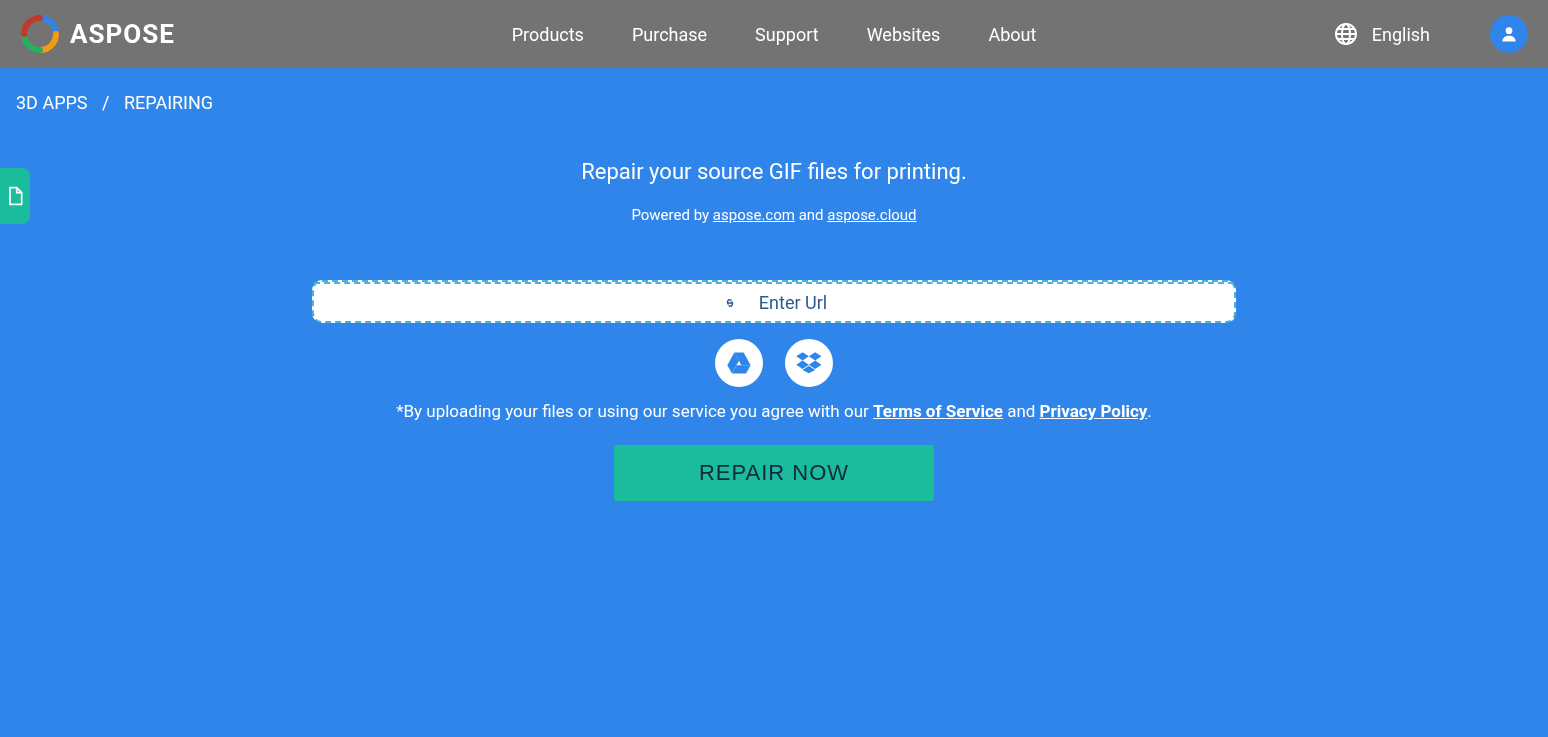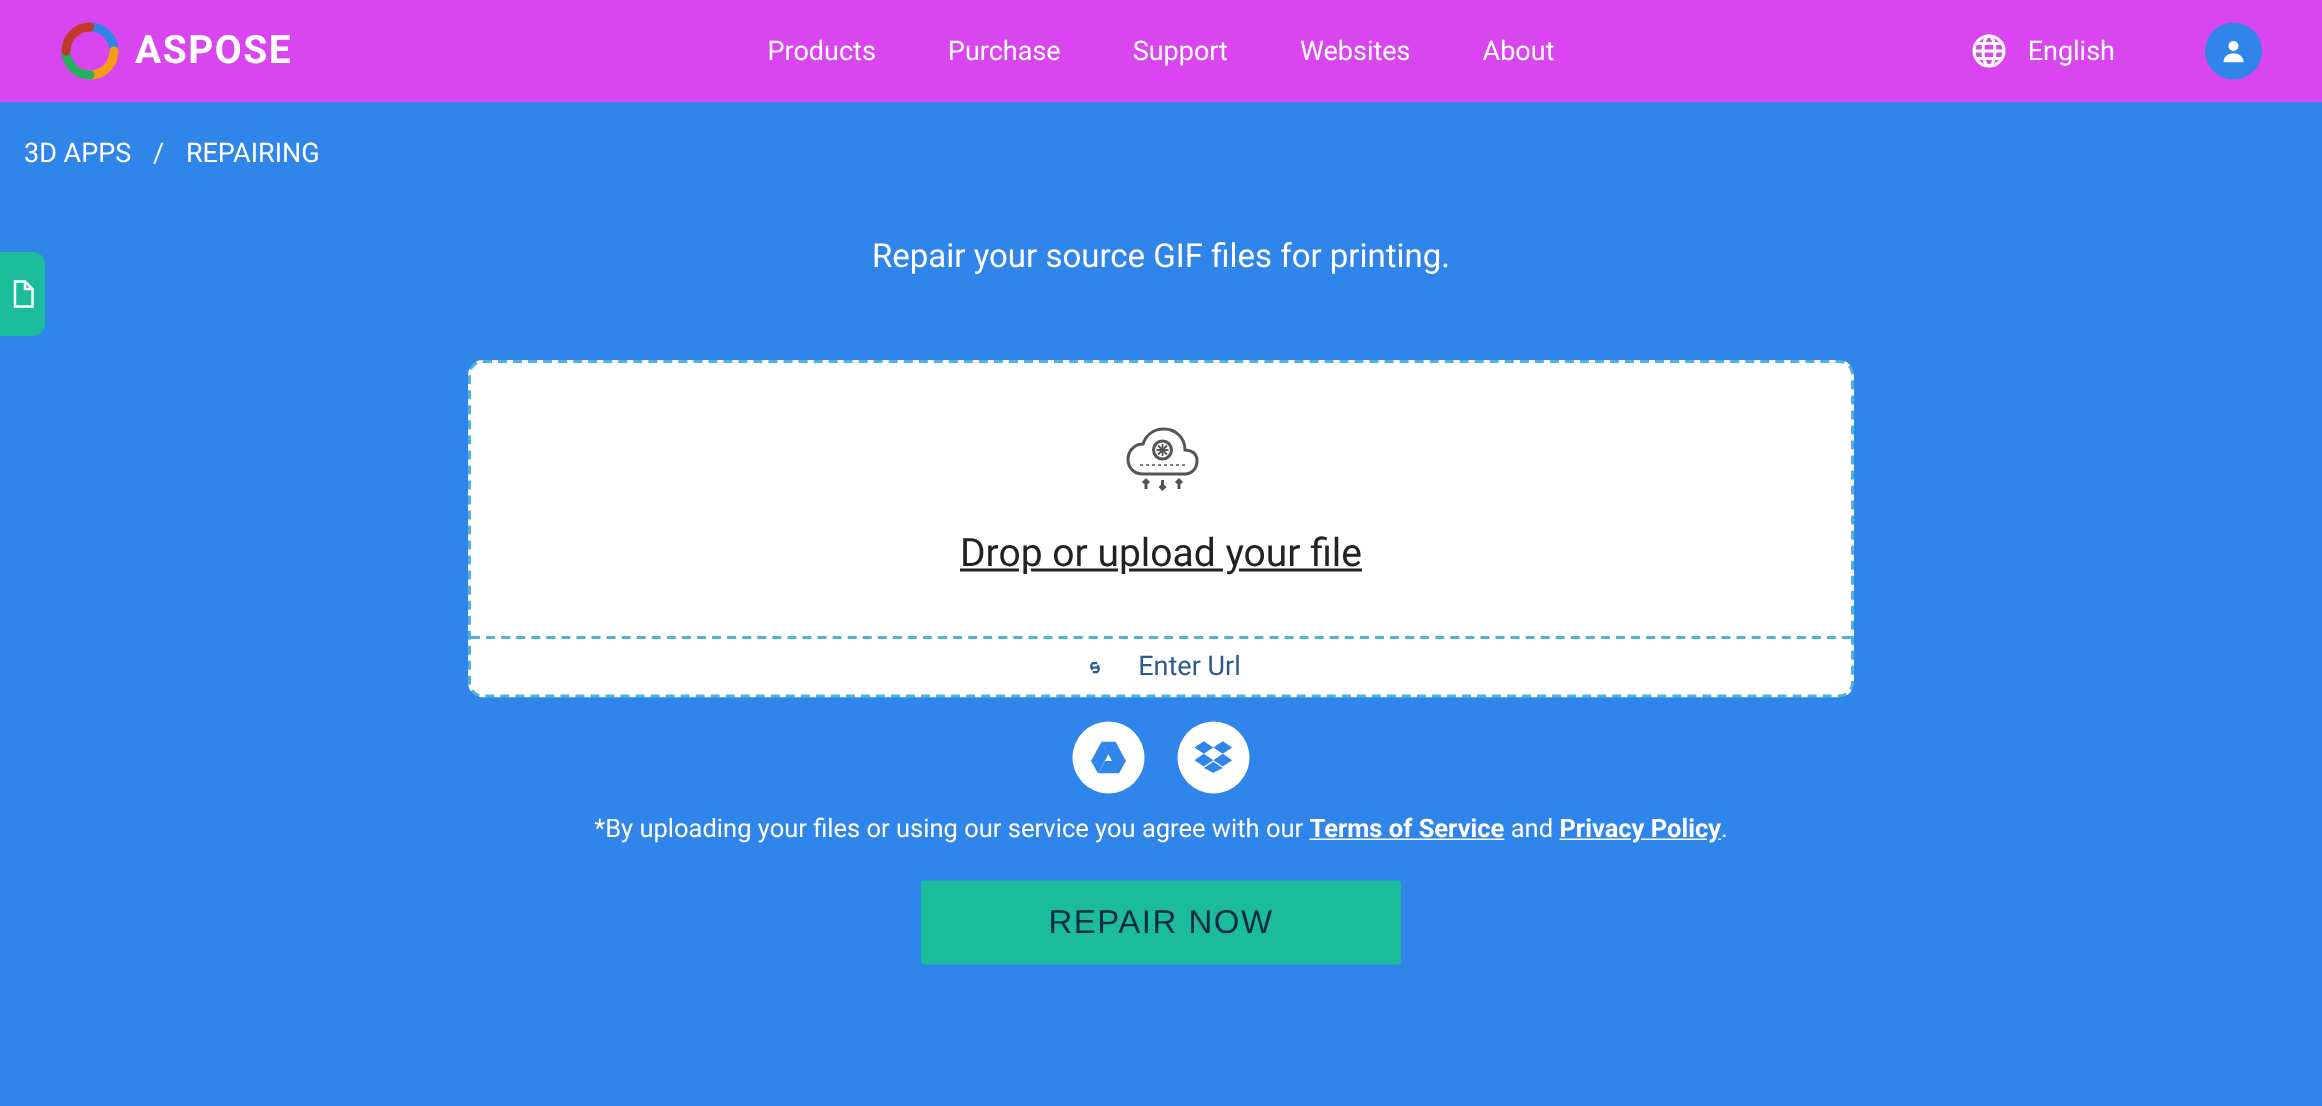--- a/index.html
+++ b/index.html
@@ -5,25 +5,25 @@
   * { margin: 0; padding: 0; box-sizing: border-box; }
   body {
     font-family: -apple-system, BlinkMacSystemFont, "Segoe UI", Roboto, Helvetica, Arial, sans-serif;
     background: #2f85e9;
     min-height: 737px;
     width: 1548px;
     overflow-x: hidden;
   }
   
   .header {
-    background: #d946ef;
+    background: #737373;
     height: 68px;
     display: flex;
     align-items: center;
-    padding: 0 40px;
+    padding: 0 20px;
     justify-content: space-between;
   }
   .logo {
     display: flex;
     align-items: center;
     gap: 10px;
   }
   .logo-swirl {
     width: 40px;
     height: 40px;
@@ -256,35 +256,26 @@
 
 <div class="side-tab">
   <svg viewBox="0 0 24 24">
     <path d="M6 2 L14 2 L20 8 L20 22 L6 22 Z" fill="none" stroke="#fff" stroke-width="2"></path>
     <path d="M14 2 L14 8 L20 8" fill="none" stroke="#fff" stroke-width="2"></path>
   </svg>
 </div>
 
 <div class="hero">
   <div class="sub">Repair your source GIF files for printing.</div>
+  <div class="powered">
+    <span>Powered by </span><a>aspose.com</a><span> and </span><a>aspose.cloud</a>
+  </div>
 </div>
 
 <div class="upload-wrap">
-  <div class="dropzone">
-    <svg viewBox="0 0 64 64">
-      <path d="M48 28 C48 20 42 14 34 14 C27 14 22 18 20 24 C14 24 10 29 10 34 C10 40 14 44 20 44 L48 44 C53 44 56 40 56 35 C56 30 52 28 48 28 Z" fill="none" stroke="#555" stroke-width="2"></path>
-      <circle cx="33" cy="28" r="6" fill="none" stroke="#555" stroke-width="2"></circle>
-      <path d="M33 24 L33 32 M29 28 L37 28 M30 25 L36 31 M36 25 L30 31" stroke="#555" stroke-width="1.2"></path>
-      <line x1="18" y1="38" x2="48" y2="38" stroke="#555" stroke-width="1" stroke-dasharray="2 2"></line>
-      <path d="M22 48 L22 54 M20 50 L22 48 L24 50" fill="none" stroke="#555" stroke-width="2"></path>
-      <path d="M33 54 L33 48 M31 52 L33 54 L35 52" fill="none" stroke="#555" stroke-width="2"></path>
-      <path d="M44 48 L44 54 M42 50 L44 48 L46 50" fill="none" stroke="#555" stroke-width="2"></path>
-    </svg>
-    <div class="dz-text">Drop or upload your file</div>
-  </div>
   <div class="url-row">
     <svg viewBox="0 0 24 24">
       <path d="M10 14 A4 4 0 0 1 10 8 L14 8 M14 10 A4 4 0 0 1 14 16 L10 16" stroke="#2c5a8f" stroke-width="2" fill="none"></path>
       <line x1="9" y1="12" x2="15" y2="12" stroke="#2c5a8f" stroke-width="2"></line>
     </svg>
     <span>Enter Url</span>
   </div>
 </div>
 
 <div class="cloud-row">

